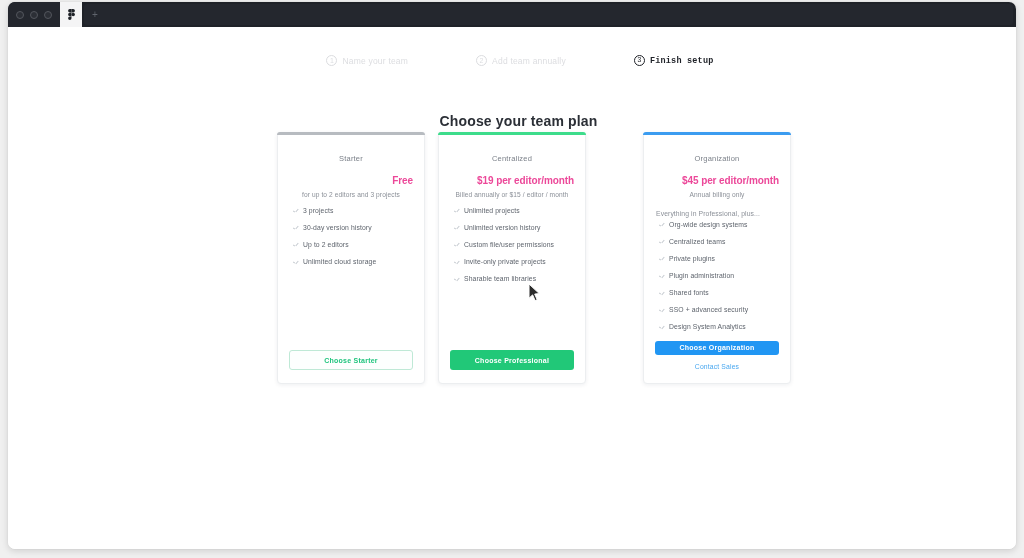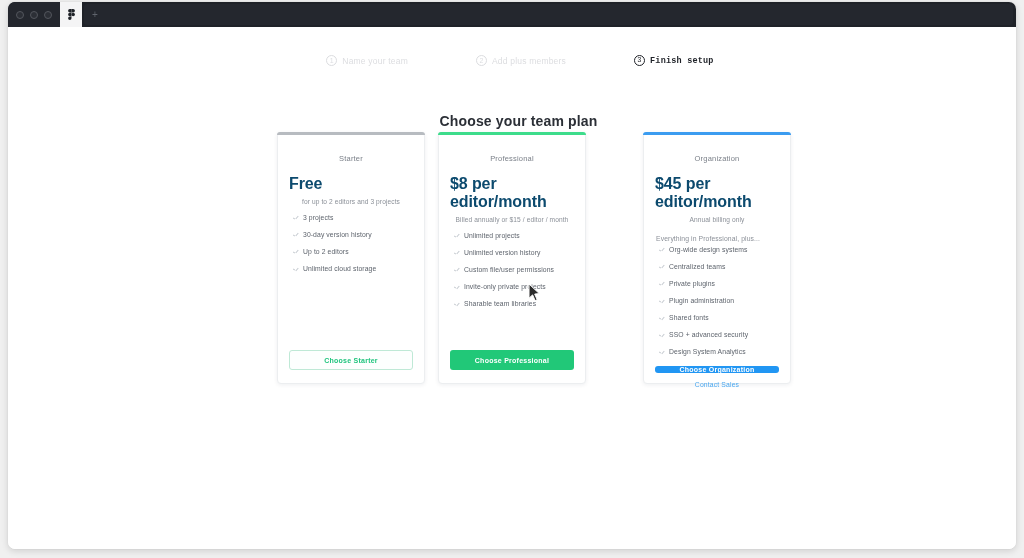--- a/index.html
+++ b/index.html
@@ -163,24 +163,24 @@
   .plan-name {
     margin-top: 9px;
     text-align: center;
     font-size: 7.5px;
     color: #7b8089;
     letter-spacing: .2px;
   }
 
   .price {
     margin-top: 12px;
-    text-align: left;
-    font-size: 16px;
+    text-align: right;
+    font-size: 10px;
     font-weight: bold;
-    color: #0c4a6e;
+    color: #ec4899;
     letter-spacing: -.1px;
   }
 
   .price-note {
     margin-top: 5px;
     text-align: center;
     font-size: 6.6px;
     color: #8b9098;
     letter-spacing: .1px;
   }
@@ -292,21 +292,21 @@
 
   <div class="page">
 
     <div class="steps">
       <div class="step">
         <span class="step-num">1</span>
         <span>Name your team</span>
       </div>
       <div class="step">
         <span class="step-num">2</span>
-        <span>Add plus members</span>
+        <span>Add team annually</span>
       </div>
       <div class="step active">
         <span class="step-num">3</span>
         <span>Finish setup</span>
       </div>
     </div>
 
     <h1 class="page-title">Choose your team plan</h1>
 
     <div class="cards">
@@ -333,22 +333,22 @@
               <span class="check"></span>
               <span>Unlimited cloud storage</span>
             </li>
         </ul>
         <div class="spacer"></div>
         <button class="btn btn-outline">Choose Starter</button>
       </div>
 
       <div class="card professional">
         <div class="accent" style="background:#3ddc8b"></div>
-        <div class="plan-name">Professional</div>
-        <div class="price">$8 per editor/month</div>
+        <div class="plan-name">Centralized</div>
+        <div class="price">$19 per editor/month</div>
         <div class="price-note">Billed annually or $15 / editor / month</div>
         <ul class="features">
           <li>
               <span class="check"></span>
               <span>Unlimited projects</span>
             </li>
           <li>
               <span class="check"></span>
               <span>Unlimited version history</span>
             </li>

